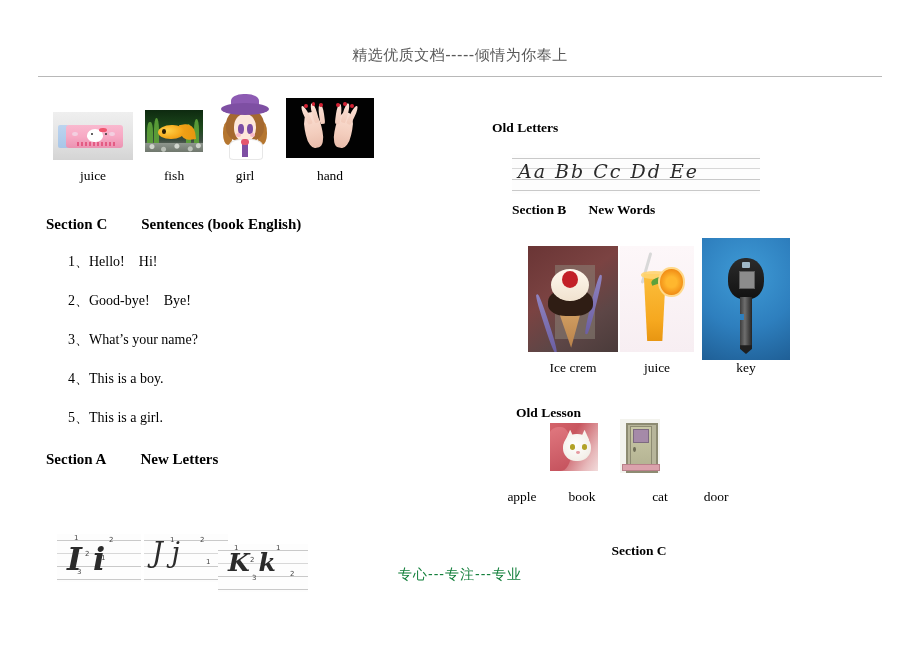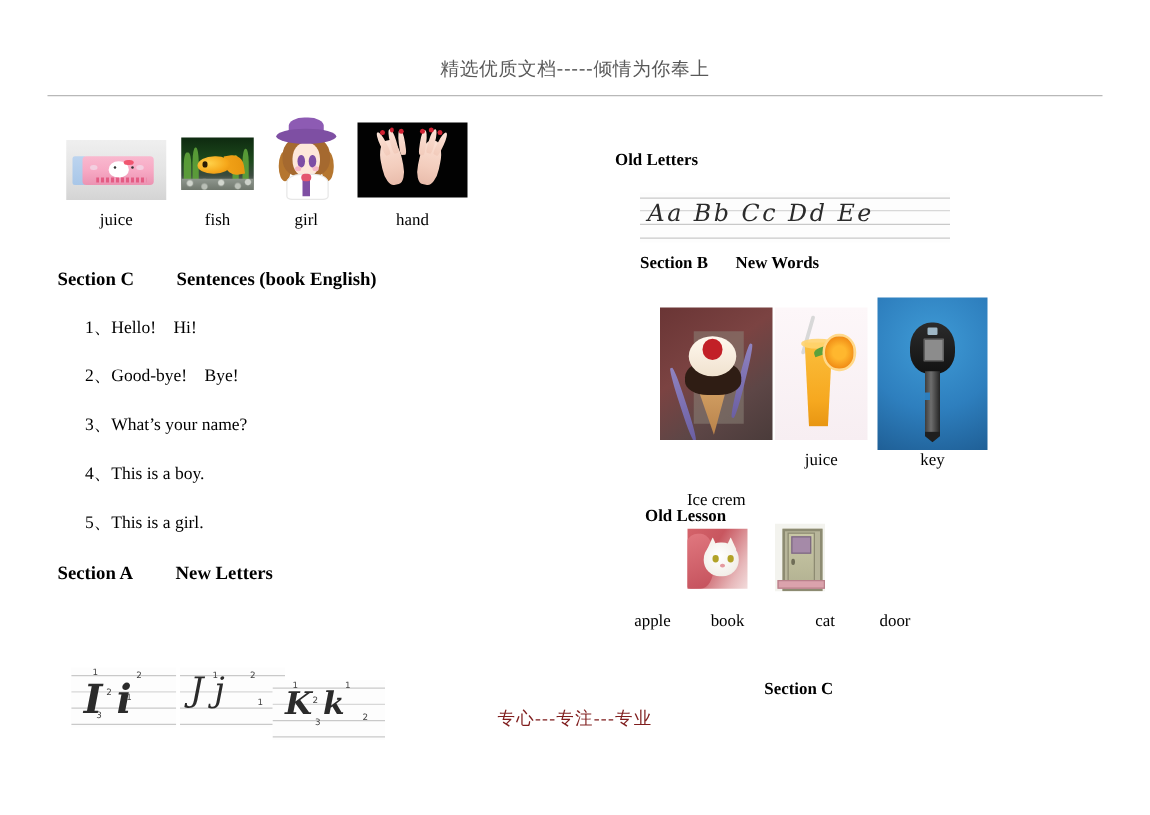--- a/index.html
+++ b/index.html
@@ -28,23 +28,23 @@
   }
   .header-rule{
     position:absolute;left:38px;top:76px;width:844px;height:1px;
     background:#b8b8b8;
   }
 
   
   .footer-text{
     position:absolute;left:0;top:566px;width:920px;
     text-align:center;
-    font-family:Liberation Serif, serif;
+    font-family:Liberation Sans, sans-serif;
     font-size:14px;
-    color:#7f1d1d;
+    color:#15803d;
     letter-spacing:1px;
   }
 
   
   .col-left{position:absolute;left:46px;top:92px;width:420px;}
   .col-right{position:absolute;left:492px;top:120px;width:390px;}
 
   
   .h-lesson{
     font-family:"Liberation Serif", serif;
@@ -482,21 +482,21 @@
         <div class="art">
           <div class="ic-slab"></div>
           <div class="ribbon" style="left:70%;top:26%;transform:rotate(14deg);"></div>
           <div class="ribbon" style="left:18%;top:44%;transform:rotate(-18deg);"></div>
           <div class="cone"></div>
           <div class="choc-shell"></div>
           <div class="scoop"></div>
           <div class="cherry"></div>
         </div>
       </div>
-      <div class="piclabel" style="left:26px;top:122px;width:110px;margin-top:32px;">Ice crem</div>
+      <div class="piclabel" style="left:26px;top:122px;width:110px;">Ice crem</div>
 
       <div class="pic ju-bg" style="left:128px;top:8px;width:74px;height:106px;">
         <div class="art">
           <div class="straw"></div>
           <div class="glass"></div>
           <div class="glass-top"></div>
           <div class="leaf"></div>
           <div class="orange-slice"></div>
         </div>
       </div>

